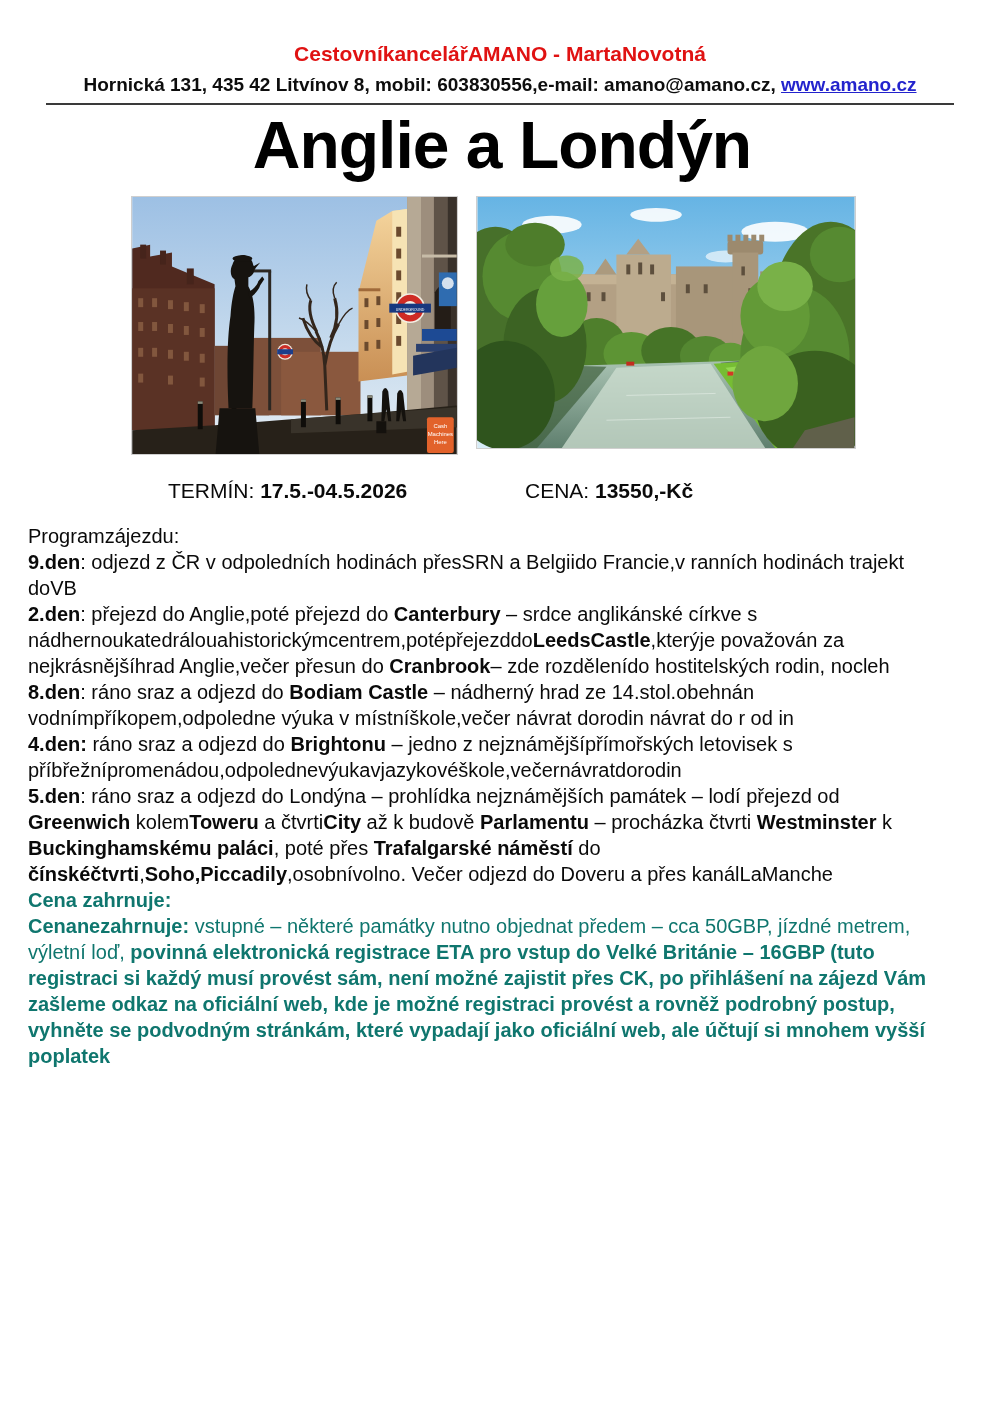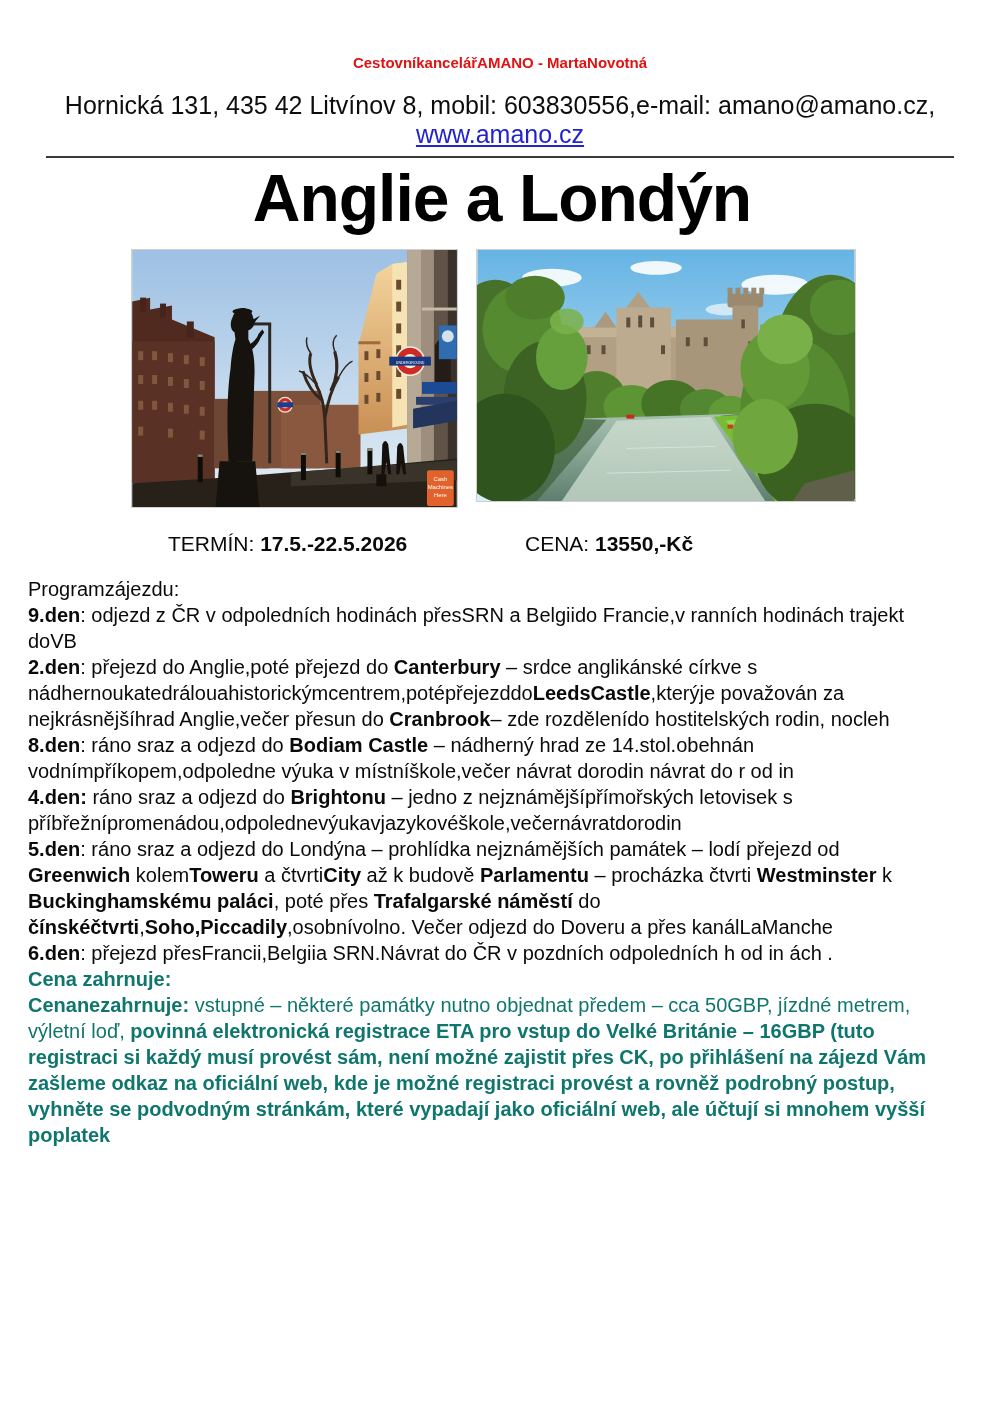--- a/index.html
+++ b/index.html
@@ -7,22 +7,22 @@
   .page {
     position: relative;
     width: 1000px;
     height: 1415px;
     background: #ffffff;
     font-family: "Liberation Sans", sans-serif;
     color: #0a0a0a;
     overflow: hidden;
   }
   .header { padding-top: 42px; text-align: center; }
-  .agency { font-size: 15px; font-weight: bold; color: #e01212; letter-spacing: 0; margin-top: 12px; }
-  .address { font-size: 25px; margin-top: 20px; color: #0d0d0d; }
+  .agency { font-size: 21px; font-weight: bold; color: #e01212; letter-spacing: 0; }
+  .address { font-size: 19px; margin-top: 8px; color: #0d0d0d; font-weight: bold; }
   .address .link { color: #2323cd; text-decoration: underline; cursor: pointer; }
   .rule { height: 0; border: none; border-top: 2px solid #3a3a3a; margin: 7px 46px 0 46px; }
   .title {
     margin: 4px 0 0 4px;
     text-align: center;
     font-size: 66px;
     font-weight: bold;
     letter-spacing: -1px;
     line-height: 1.12;
     color: #000;
@@ -291,28 +291,27 @@
         <ellipse cx="310" cy="90" rx="28" ry="25" fill="#79b148"></ellipse>
         <ellipse cx="365" cy="58" rx="30" ry="28" fill="#568a31"></ellipse>
       </g>
       <g>
         <polygon points="330,235 380,222 380,253 318,253" fill="#60604a"></polygon>
       </g>
     </svg>
   </div>
 
   <div class="trip">
-    <span class="seg1"><span>TERMÍN: </span><span class="b">17.5.-22.5.2026</span></span><span><span>CENA: </span><span class="b">13550,-Kč</span></span>
+    <span class="seg1"><span>TERMÍN: </span><span class="b">17.5.-04.5.2026</span></span><span><span>CENA: </span><span class="b">13550,-Kč</span></span>
   </div>
 
   <div class="program">
       <div class="pblock"><span>Programzájezdu:</span></div>
       <div class="pblock"><span class="b">9.den</span><span>: odjezd z ČR v odpoledních hodinách přesSRN a Belgiido Francie,v ranních hodinách trajekt doVB</span></div>
       <div class="pblock"><span class="b">2.den</span><span>: přejezd do Anglie,poté přejezd do </span><span class="b">Canterbury</span><span> – srdce anglikánské církve s nádhernoukatedrálouahistorickýmcentrem,potépřejezddo</span><span class="b">LeedsCastle</span><span>,kterýje považován za nejkrásnějšíhrad Anglie,večer přesun do </span><span class="b">Cranbrook</span><span>– zde rozdělenído hostitelských rodin, nocleh</span></div>
       <div class="pblock"><span class="b">8.den</span><span>: ráno sraz a odjezd do </span><span class="b">Bodiam Castle</span><span> – nádherný hrad ze 14.stol.obehnán vodnímpříkopem,odpoledne výuka v místníškole,večer návrat dorodin návrat do r od in</span></div>
       <div class="pblock"><span class="b">4.den:</span><span> ráno sraz a odjezd do </span><span class="b">Brightonu</span><span> – jedno z nejznámějšípřímořských letovisek s příbřežnípromenádou,odpolednevýukavjazykovéškole,večernávratdorodin</span></div>
       <div class="pblock"><span class="b">5.den</span><span>: ráno sraz a odjezd do Londýna – prohlídka nejznámějších památek – lodí přejezd od </span><span class="b">Greenwich</span><span> kolem</span><span class="b">Toweru</span><span> a čtvrti</span><span class="b">City</span><span> až k budově </span><span class="b">Parlamentu</span><span> – procházka čtvrti </span><span class="b">Westminster</span><span> k </span><span class="b">Buckinghamskému paláci</span><span>, poté přes </span><span class="b">Trafalgarské náměstí</span><span> do </span><span class="b">čínskéčtvrti</span><span>,</span><span class="b">Soho,Piccadily</span><span>,osobnívolno. Večer odjezd do Doveru a přes kanálLaManche</span></div>
-      <div class="pblock"><span class="b">6.den</span><span>: přejezd přesFrancii,Belgiia SRN.Návrat do ČR v pozdních odpoledních h od in ách .</span></div>
       <div class="pblock blue"><span class="b">Cena zahrnuje:</span></div>
       <div class="pblock blue"><span class="b">Cenanezahrnuje:</span><span> vstupné – některé památky nutno objednat předem – cca 50GBP, jízdné metrem, výletní loď, </span><span class="b">povinná elektronická registrace ETA pro vstup do Velké Británie – 16GBP (tuto registraci si každý musí provést sám, není možné zajistit přes CK, po přihlášení na zájezd Vám zašleme odkaz na oficiální web, kde je možné registraci provést a rovněž podrobný postup, vyhněte se podvodným stránkám, které vypadají jako oficiální web, ale účtují si mnohem vyšší poplatek</span></div>
     </div>
 
 </div>
 
 </body></html>

